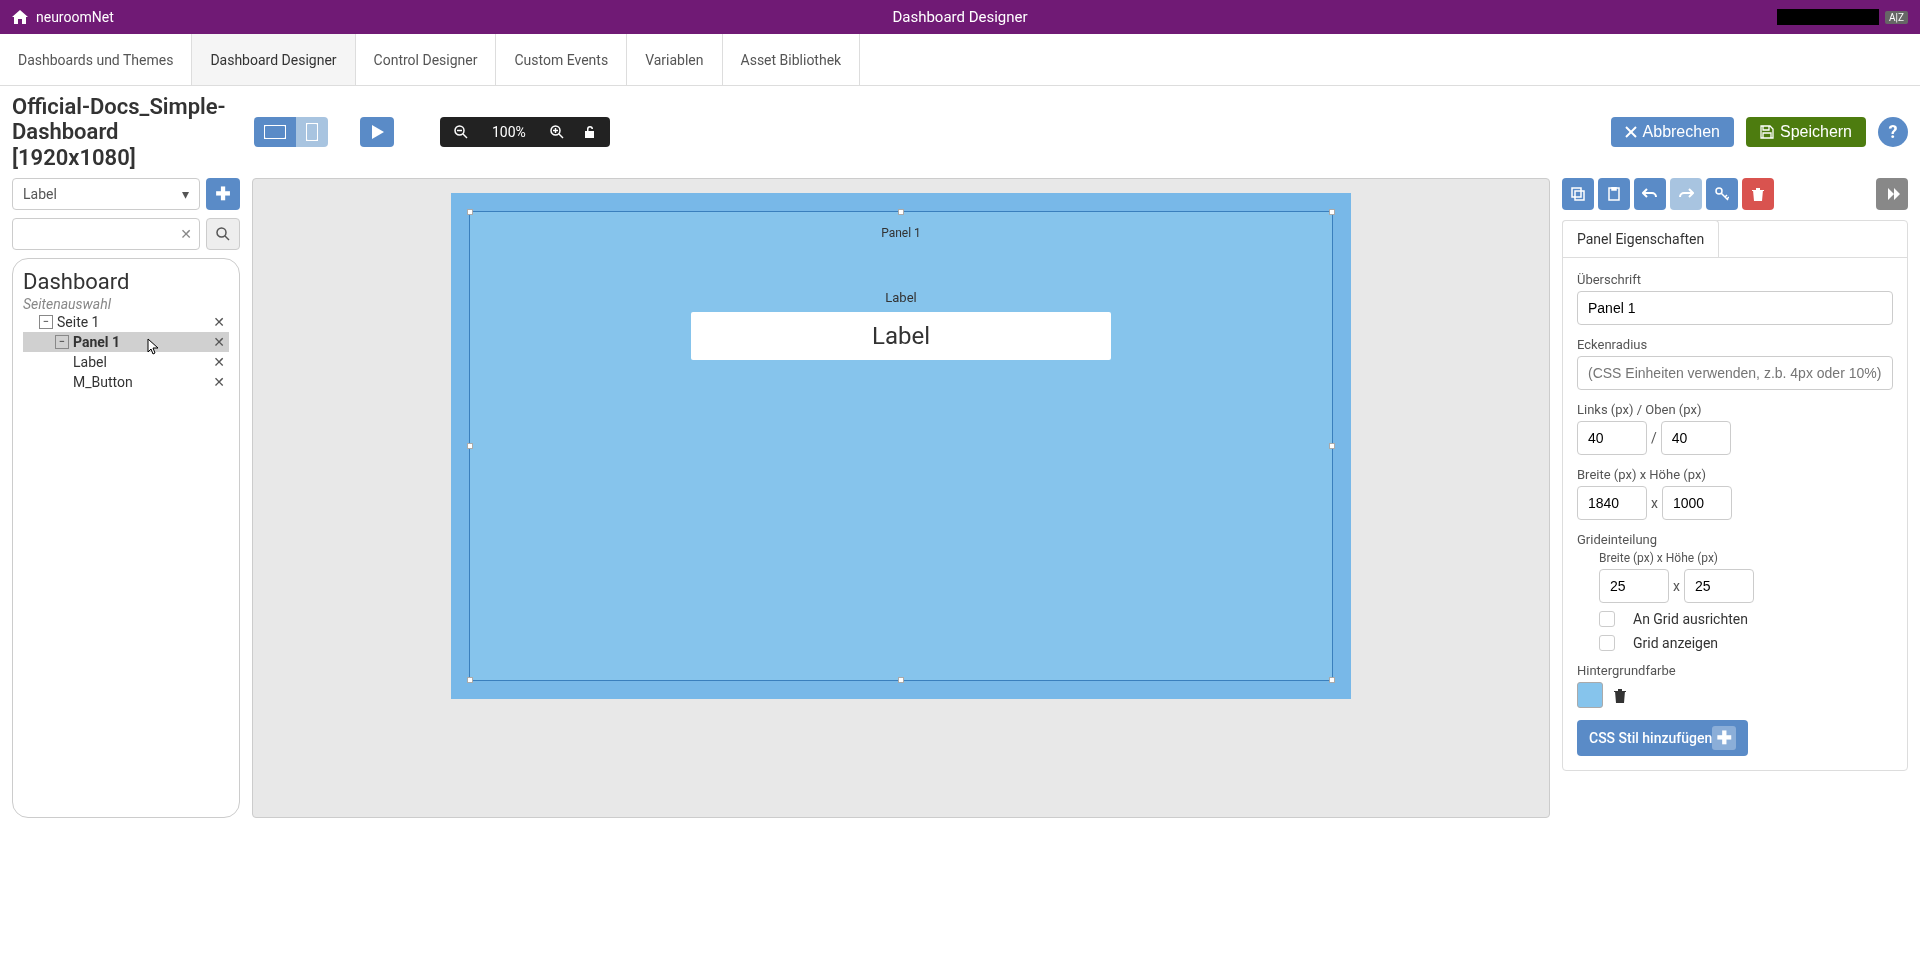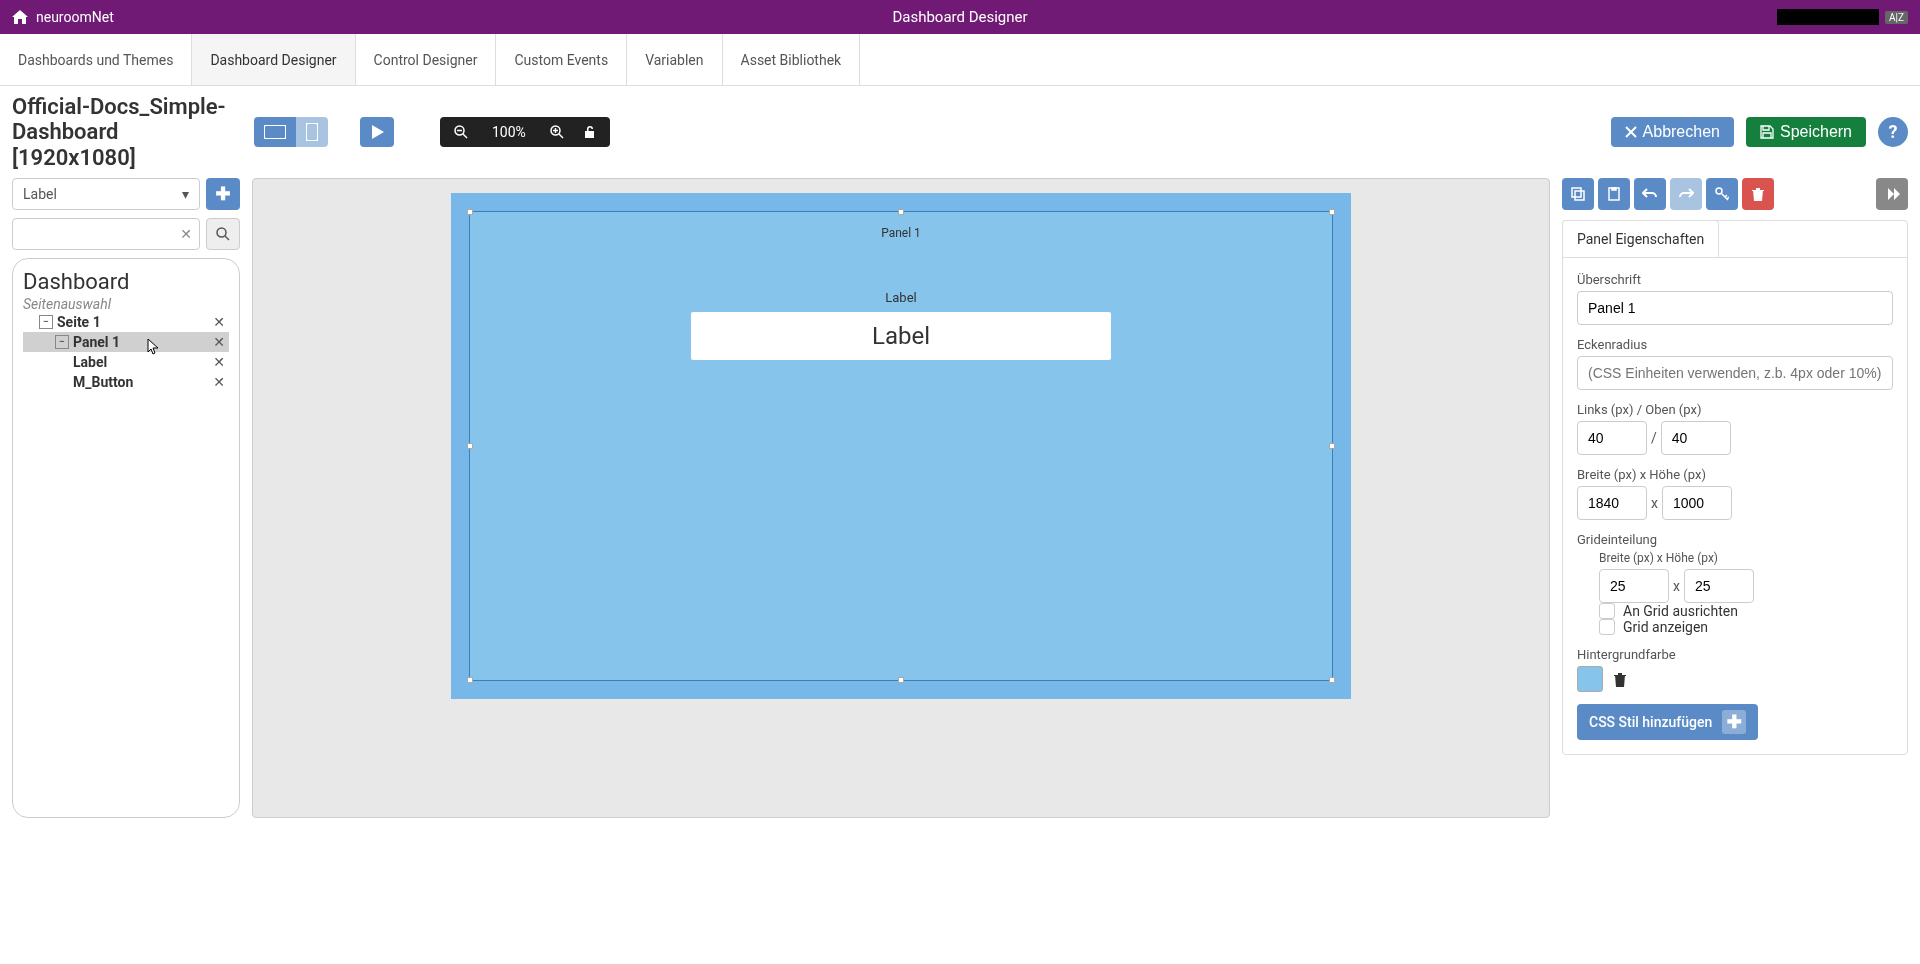--- a/index.html
+++ b/index.html
@@ -22,41 +22,41 @@
   .btn { display: inline-flex; align-items: center; justify-content: center; border: none; cursor: pointer; border-radius: 4px; font-size: 16px; gap: 6px; }
   .btn-blue { background: #5a8bc7; color: #fff; height: 30px; padding: 0 10px; }
   .btn-blue-light { background: #a8c4e0; color: #fff; height: 30px; padding: 0 10px; }
   .btn-group .btn:first-child { border-radius: 4px 0 0 4px; }
   .btn-group .btn:last-child { border-radius: 0 4px 4px 0; }
   .zoom-bar { background: #222; color: #fff; height: 30px; display: flex; align-items: center; border-radius: 4px; padding: 0 4px; }
   .zoom-item { padding: 0 10px; cursor: pointer; display: flex; align-items: center; }
   .zoom-text { font-weight: 400; padding: 0 14px; }
   .spacer { flex: 1; }
   .btn-abort { background: #5a8bc7; color: #fff; height: 30px; padding: 0 14px; }
-  .btn-save { background: #15803d; color: #fff; height: 30px; padding: 0 14px; }
+  .btn-save { background: #4d7c0f; color: #fff; height: 30px; padding: 0 14px; }
   .help-btn { background: #5a8bc7; color: #fff; width: 30px; height: 30px; border-radius: 50%; display: flex; align-items: center; justify-content: center; font-size: 18px; font-weight: bold; cursor: pointer; }
   
   .main { display: flex; gap: 12px; padding: 0 12px 12px; }
   
   .left-panel { width: 228px; display: flex; flex-direction: column; gap: 8px; }
   .left-top { display: flex; gap: 6px; }
   .select-box { flex: 1; height: 32px; border: 1px solid #ccc; border-radius: 4px; padding: 0 10px; display: flex; align-items: center; justify-content: space-between; color: #555; cursor: pointer; }
   .add-btn { width: 34px; height: 32px; background: #5a8bc7; color: #fff; border-radius: 4px; display: flex; align-items: center; justify-content: center; cursor: pointer; font-size: 18px; font-weight: bold; }
   .search-row { display: flex; gap: 6px; }
   .search-input-wrap { flex: 1; position: relative; }
   .search-input { width: 100%; height: 32px; border: 1px solid #ccc; border-radius: 4px; padding: 0 26px 0 10px; }
   .search-clear { position: absolute; right: 8px; top: 8px; color: #888; cursor: pointer; font-size: 14px; }
   .search-btn { width: 34px; height: 32px; background: #eee; border: 1px solid #ccc; border-radius: 4px; display: flex; align-items: center; justify-content: center; cursor: pointer; }
   
   .tree-panel { border: 1px solid #ccc; border-radius: 16px; padding: 10px; flex: 1; min-height: 548px; }
   .tree-title { font-size: 22px; font-weight: 400; }
   .tree-sub { color: #888; margin-top: 2px; font-style: italic; }
   .tree-node { display: flex; align-items: center; padding: 2px 0; gap: 4px; }
   .tree-node .expander { width: 14px; height: 14px; border: 1px solid #888; display: flex; align-items: center; justify-content: center; font-size: 11px; line-height: 1; cursor: pointer; }
-  .tree-node .node-label { flex: 1; cursor: pointer; font-weight: bold; }
+  .tree-node .node-label { flex: 1; cursor: pointer; }
   .tree-node .node-x { color: #555; cursor: pointer; font-size: 14px; padding: 0 4px; }
   .tree-node.selected { background: #d0d0d0; }
   .tree-node.selected .node-label { font-weight: bold; }
   .indent1 { padding-left: 16px; }
   .indent2 { padding-left: 32px; }
   .indent3 { padding-left: 50px; }
   
   .canvas-wrap { flex: 1; background: #e8e8e8; border: 1px solid #ccc; border-radius: 4px; padding: 12px; display: flex; justify-content: center; align-items: flex-start; min-height: 640px; }
   .canvas-outer { background: #78b8e8; width: 900px; height: 506px; position: relative; margin-top: 2px; }
   .panel1 { position: absolute; top: 18px; left: 18px; right: 18px; bottom: 18px; border: 1px solid #396; border-color: #3a7fbd; background: #86c4ec; }
@@ -77,25 +77,25 @@
   .prop-panel { border: 1px solid #ddd; border-radius: 4px; }
   .prop-tabs { display: flex; border-bottom: 1px solid #ddd; }
   .prop-tab { padding: 10px 14px; border: 1px solid #ddd; border-bottom: none; border-radius: 4px 4px 0 0; margin: -1px 0 0 -1px; background: #fff; font-size: 14px; cursor: pointer; }
   .prop-body { padding: 14px; display: flex; flex-direction: column; gap: 12px; }
   .prop-label { font-size: 13px; color: #555; margin-bottom: 4px; }
   .prop-input { width: 100%; height: 34px; border: 1px solid #ccc; border-radius: 4px; padding: 0 10px; font-size: 14px; }
   .prop-row { display: flex; align-items: center; gap: 4px; }
   .prop-row .prop-input.small { width: 70px; }
   .sep { color: #555; }
   .indent-block { padding-left: 22px; }
-  .checkbox-row { display: flex; align-items: center; gap: 8px; margin-top: 0; }
+  .checkbox-row { display: flex; align-items: center; gap: 18px; margin-top: 8px; }
   .checkbox { width: 16px; height: 16px; border: 1px solid #ccc; border-radius: 3px; cursor: pointer; }
   .color-row { display: flex; align-items: center; gap: 10px; margin-top: 4px; }
   .color-swatch { width: 26px; height: 26px; background: #86c4ec; border: 1px solid #aaa; border-radius: 3px; cursor: pointer; }
-  .css-btn { background: #5a8bc7; color: #fff; height: 36px; padding: 0 12px; display: inline-flex; align-items: center; gap: 10px; border-radius: 4px; cursor: pointer; font-weight: 500; width: fit-content; }
+  .css-btn { background: #5a8bc7; color: #fff; height: 36px; padding: 0 12px; display: inline-flex; align-items: center; border-radius: 4px; cursor: pointer; font-weight: 500; width: fit-content; }
   .css-btn .plus { background: rgba(255,255,255,0.3); width: 24px; height: 24px; display: flex; align-items: center; justify-content: center; border-radius: 3px; font-size: 18px; font-weight: bold; }
   
   svg { display: block; }
   .cursor { position: absolute; pointer-events: none; }
 </style>
 </head>
 <body>
 
 <div class="topbar">
   <div class="topbar-left">

